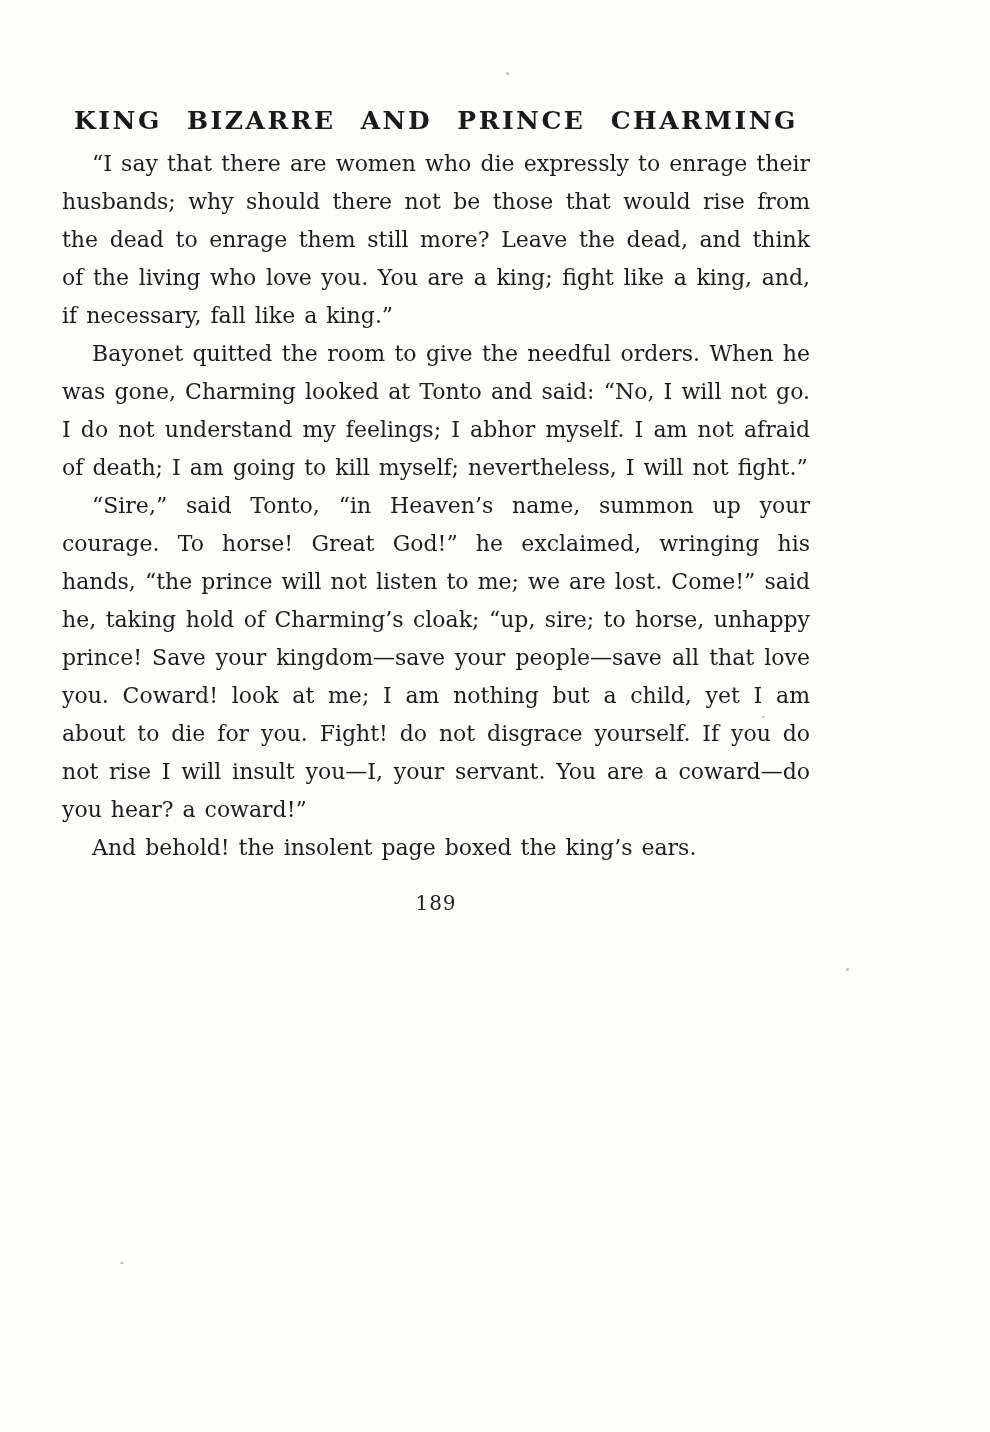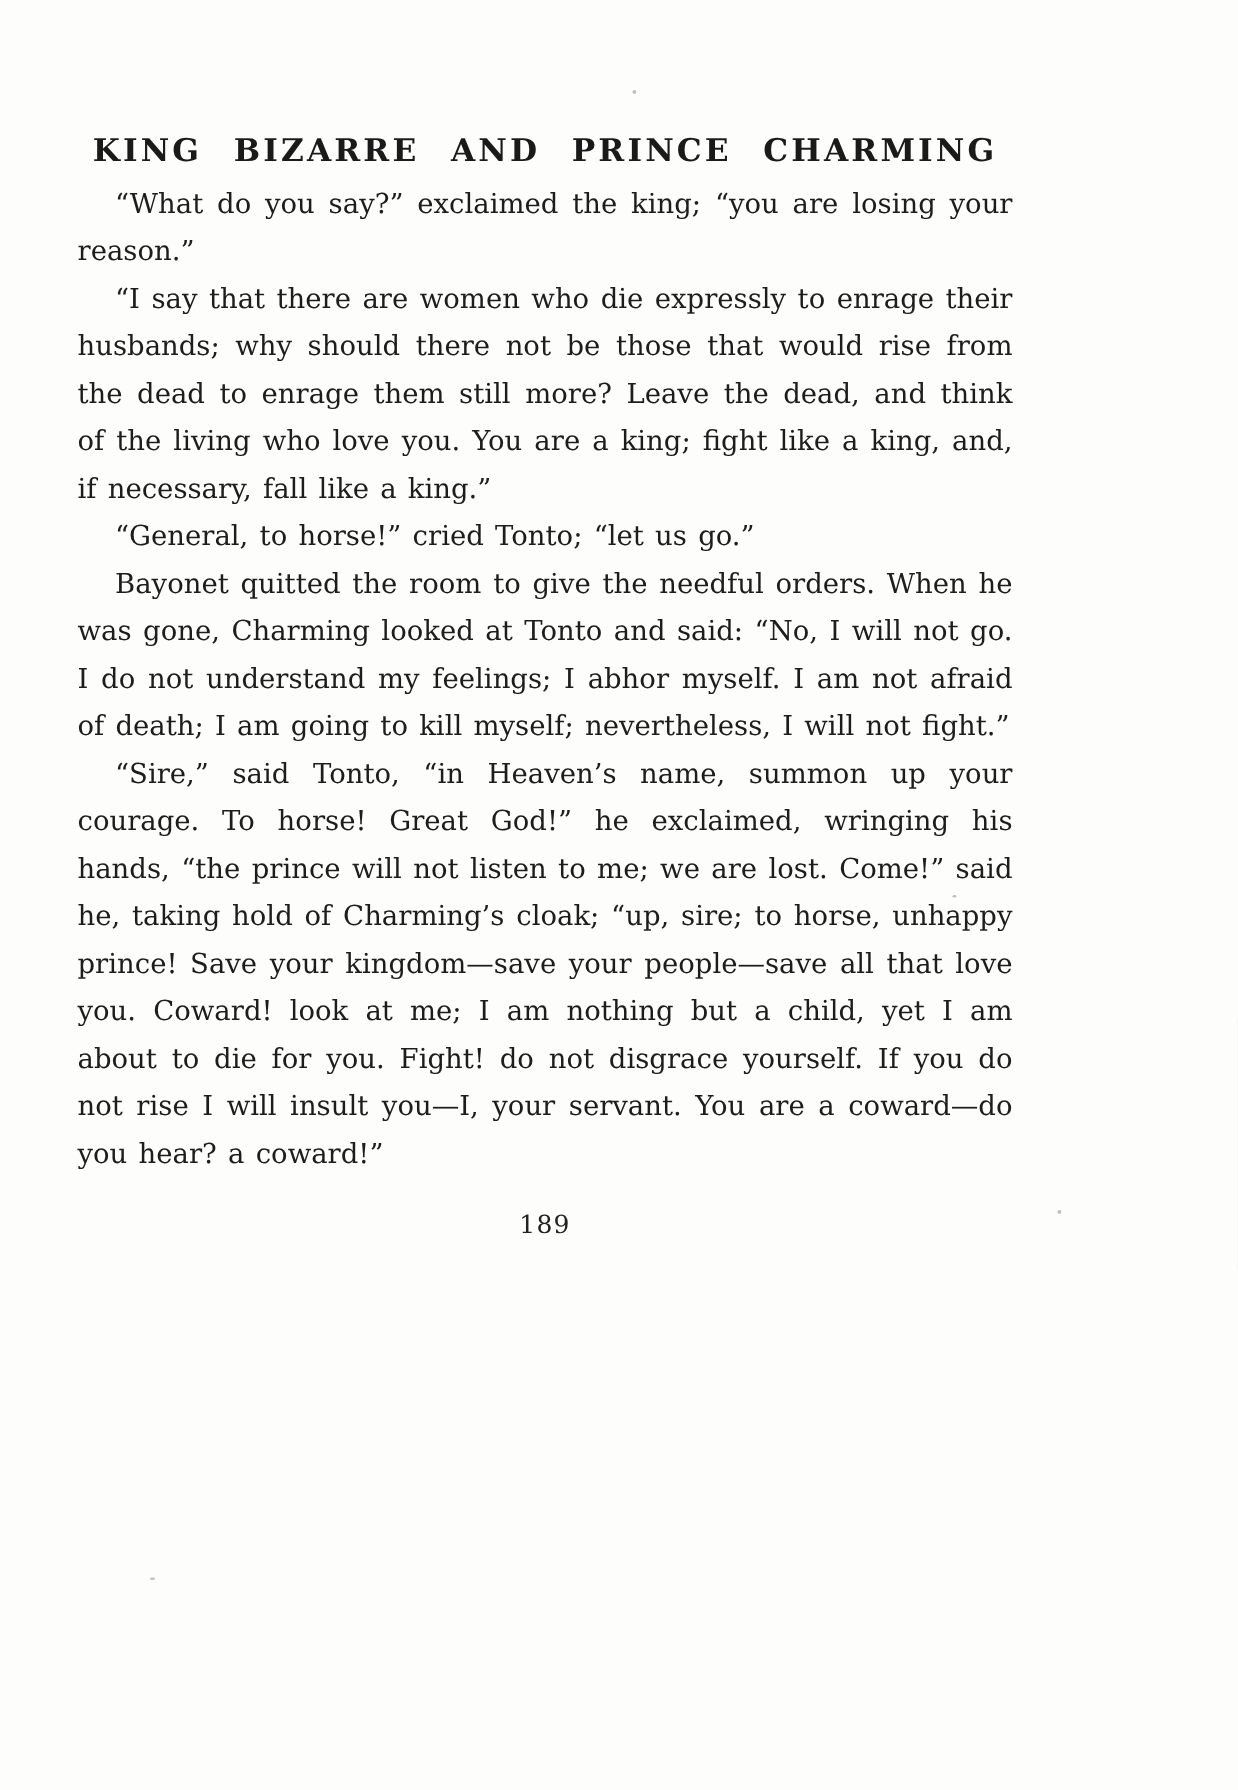--- a/index.html
+++ b/index.html
@@ -69,23 +69,22 @@
   <span class="speck speck-1"></span>
   <span class="speck speck-2"></span>
   <span class="speck speck-3"></span>
   <span class="speck speck-4"></span>
 
   <div class="text-block">
 
     <h1 class="doc-title">KING BIZARRE AND PRINCE CHARMING</h1>
 
     <div class="doc-body">
-      <p>“What do you say?” exclaimed the king; “you are losing your reason.”</p>
       <p>“I say that there are women who die expressly to enrage their husbands; why should there not be those that would rise from the dead to enrage them still more?  Leave the dead, and think of the living who love you.  You are a king; fight like a king, and, if necessary, fall like a king.”</p>
-      <p>“General, to horse!” cried Tonto; “let us go.”</p>
       <p>Bayonet quitted the room to give the needful orders. When he was gone, Charming looked at Tonto and said: “No, I will not go.  I do not understand my feelings; I abhor myself.  I am not afraid of death; I am going to kill myself; nevertheless, I will not fight.”</p>
       <p>“Sire,” said Tonto, “in Heaven’s name, summon up your courage.  To horse!  Great God!” he exclaimed, wringing his hands, “the prince will not listen to me; we are lost. Come!” said he, taking hold of Charming’s cloak; “up, sire; to horse, unhappy prince!  Save your kingdom—save your people—save all that love you.  Coward! look at me; I am nothing but a child, yet I am about to die for you. Fight! do not disgrace yourself.  If you do not rise I will insult you—I, your servant.  You are a coward—do you hear? a coward!”</p>
+      <p>And behold! the insolent page boxed the king’s ears.</p>
     </div>
 
     <div class="page-number">189</div>
 
   </div>
 </div>
 
 </body></html>

